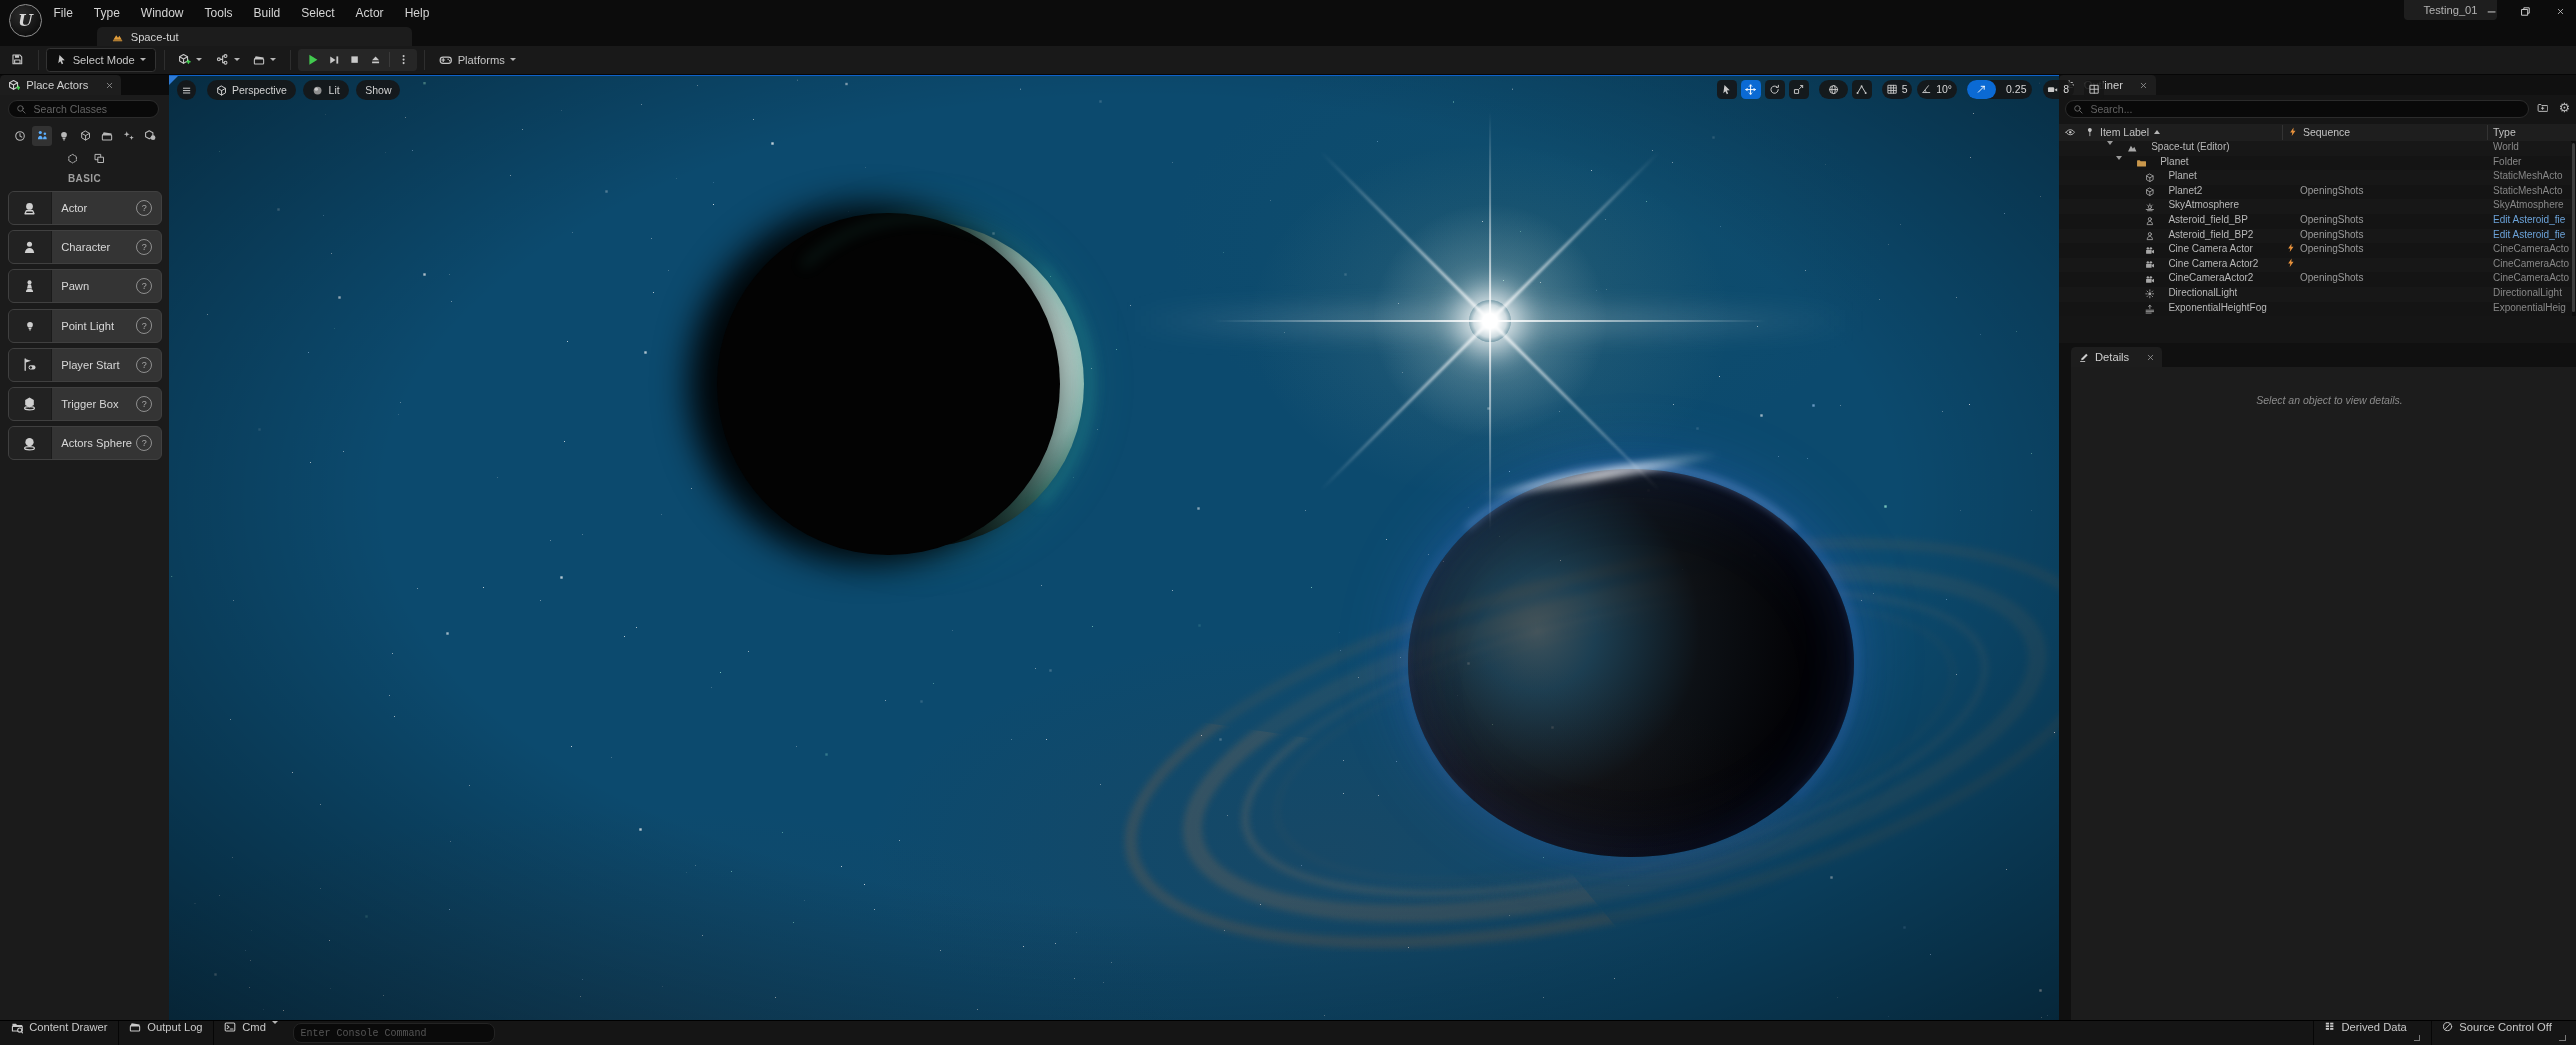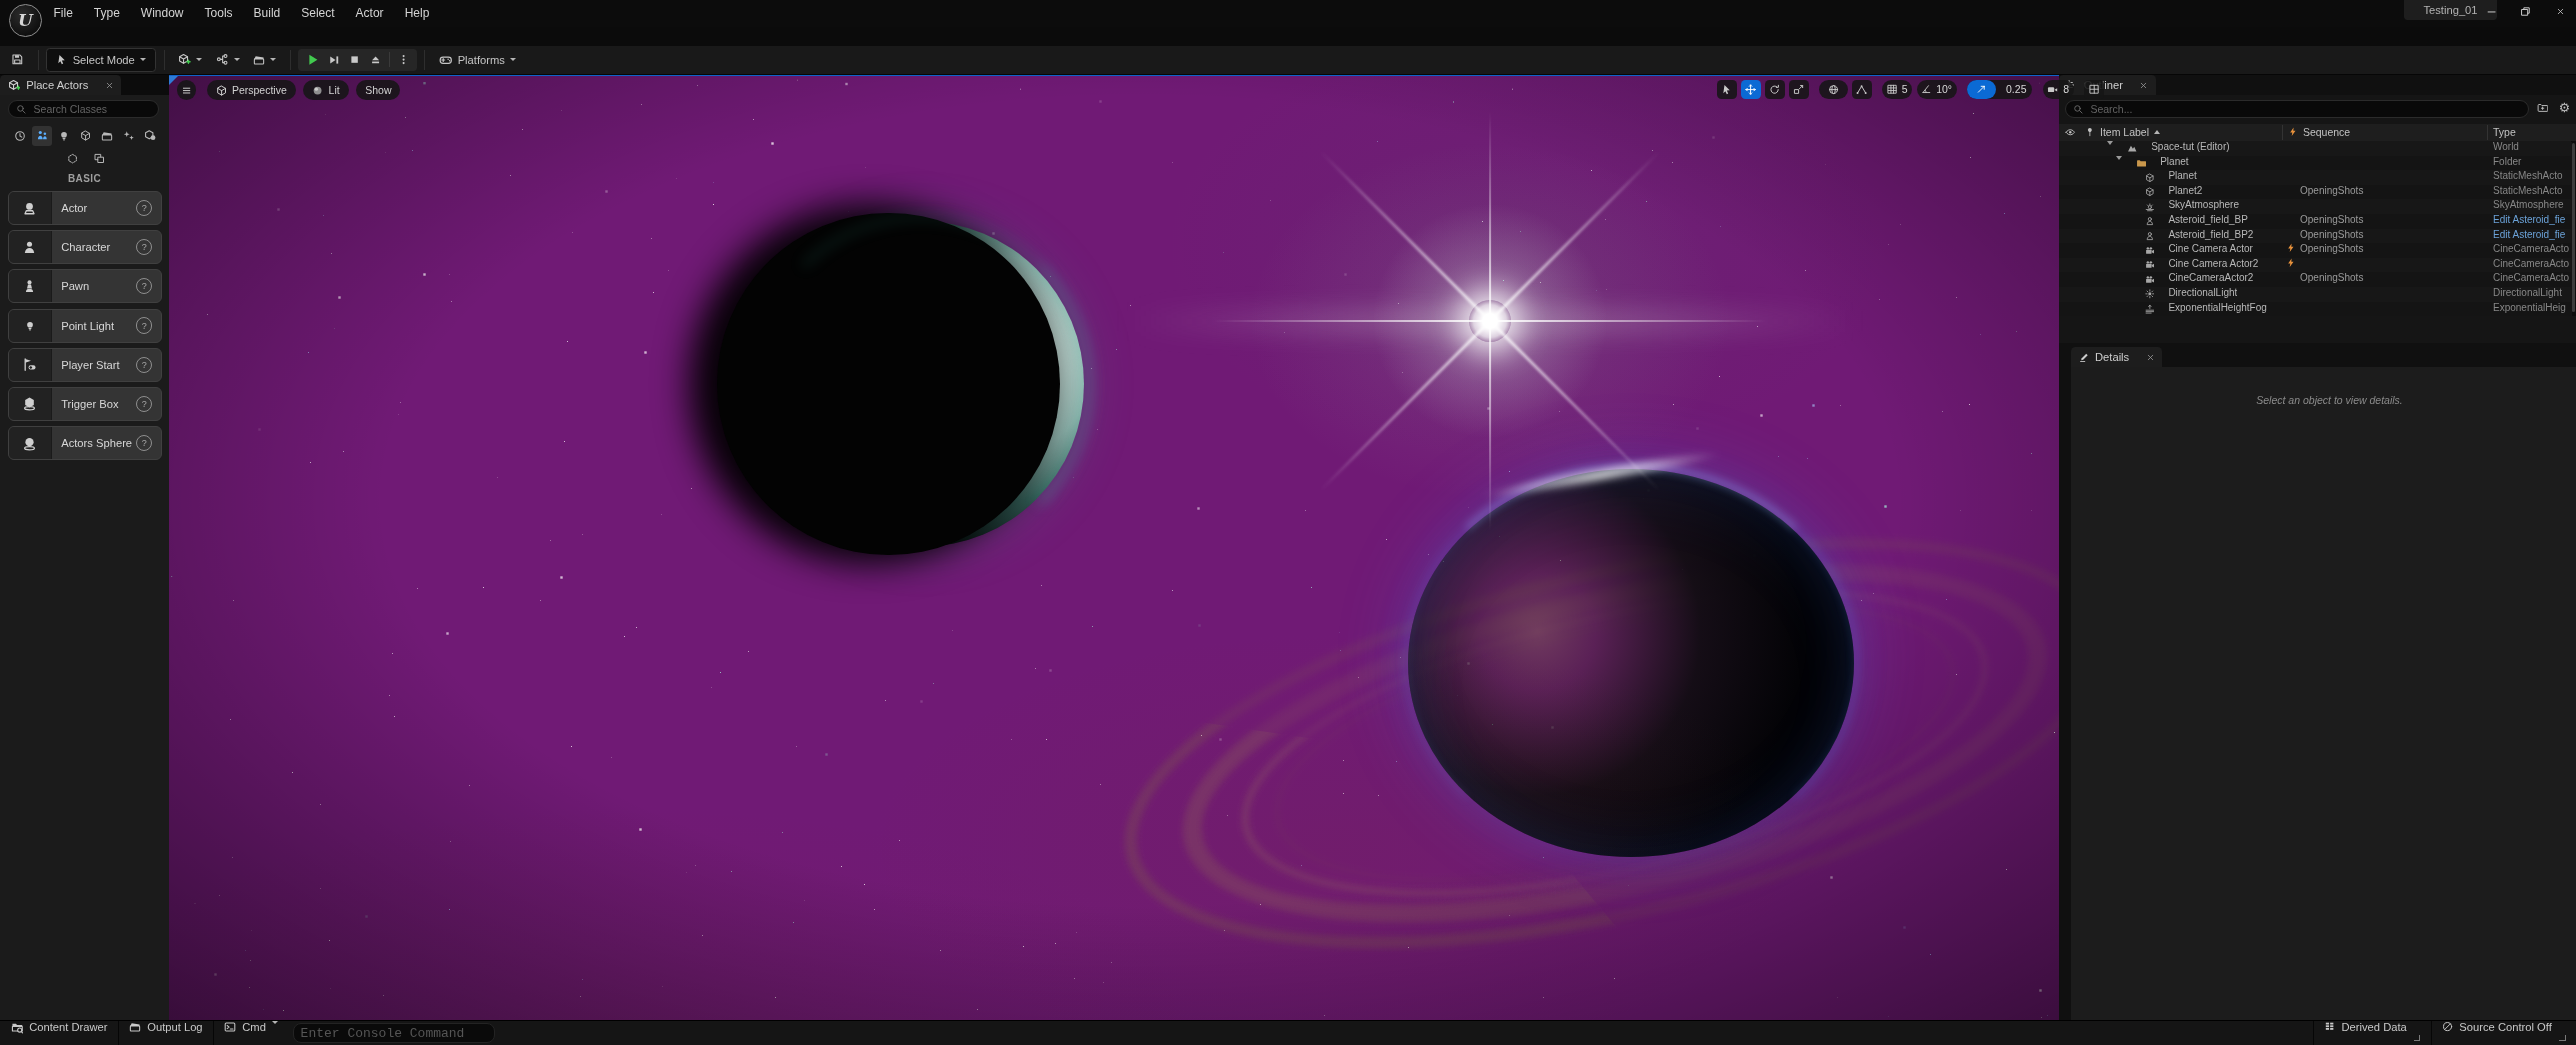--- a/index.html
+++ b/index.html
@@ -68,21 +68,21 @@
   .pa-items{position:absolute;left:7.5px;top:96px;width:154px;display:flex;flex-direction:column;gap:5.2px;}
   .pa-item{height:34px;border-radius:6px;display:flex;align-items:center;background:#343434;
            border:0.7px solid #404040;box-sizing:border-box;overflow:hidden;}
   .pa-item .icell{width:42px;height:100%;background:#222;display:flex;align-items:center;justify-content:center;
                   color:#cfcfcf;border-right:0.7px solid #1a1a1a;}
   .pa-item .lbl{flex:1;padding-left:9.7px;font-size:11.2px;color:#d8d8d8;}
   .pa-item .q{width:14.2px;height:14.2px;border-radius:50%;border:1.1px solid #8f8f8f;color:#a9a9a9;
               font-size:9px;display:flex;align-items:center;justify-content:center;margin-right:8.2px;}
 
   
-  .viewport{position:absolute;left:169px;top:0;width:1942px;height:945px;background:#701a75;
+  .viewport{position:absolute;left:169px;top:0;width:1942px;height:945px;background:#0c4a6e;
             overflow:hidden;border-top:1.5px solid #0f62c9;box-sizing:border-box;}
   .vp-corner{position:absolute;left:0;top:0;width:0;height:0;border-top:9.7px solid #2e7bd6;
              border-right:9.7px solid transparent;z-index:40;}
   .scene{position:absolute;inset:0;}
   .tint{position:absolute;inset:0;pointer-events:none;}
   .t1{background:radial-gradient(674px 315px at 60% 82%,rgba(120,52,28,.10),transparent 70%);}
   .t2{background:radial-gradient(824px 315px at 24% 100%,rgba(110,45,25,.07),transparent 70%);}
   .t3{background:radial-gradient(524px 315px at 70% 18%,rgba(60,120,90,.08),transparent 70%);}
   .vignette{background:radial-gradient(ellipse at 50% 45%,transparent 55%,rgba(0,0,0,.5) 100%);}
   .starfield{position:absolute;left:0;top:0;width:0.7px;height:0.7px;background:transparent;}
@@ -163,21 +163,21 @@
   .det-body{position:absolute;left:0;top:20px;width:517px;height:654px;background:#1c1c1c;}
   .det-empty{margin-top:27px;text-align:center;font-size:10.5px;font-style:italic;color:#8b8b8b;}
 
   
   .statusbar{position:absolute;left:0;top:1020px;width:100%;height:25.5px;background:#151515;
              border-top:0.7px solid #000;box-sizing:border-box;display:flex;align-items:center;font-size:11.2px;}
   .sb-btn{display:flex;align-items:flex-start;gap:6px;color:#c9c9c9;padding:0 10.5px;height:100%;}
   .sb-div{width:0.7px;height:25.5px;background:#060606;}
   .console{display:flex;align-items:center;margin-left:4.5px;}
   .console input{width:187px;height:18px;background:#0a0a0a;border:0.7px solid #232323;border-radius:8px;
-                 color:#8a8a8a;font-family:"Liberation Mono","DejaVu Sans Mono",monospace;font-size:13px;
+                 color:#8a8a8a;font-family:"Liberation Mono","DejaVu Sans Mono",monospace;font-size:10px;
                  padding:0 6.7px;outline:none;}
   .console input::placeholder{color:#555;}
   .sb-right{margin-left:auto;display:flex;align-items:center;height:100%;}
   .cornermark{width:5.2px;height:5.2px;border-right:1.1px solid #7a7a7a;border-bottom:1.1px solid #7a7a7a;
               align-self:flex-end;margin:0 0 4.5px 1.5px;}
 </style>
 </head>
 <body>
 
 <div class="app">
@@ -208,20 +208,31 @@
           </svg>
         </span>
       <span class="winbtn">
           <svg viewBox="0 0 16 16" width="9" height="9" fill="none" stroke="currentColor" stroke-width="1.4" stroke-linecap="round" stroke-linejoin="round">
             <path d="M4 4l8 8M12 4l-8 8"></path>
           </svg>
         </span>
     </div>
   </div>
 
+  <div class="tabrow">
+    <div class="asset-tab">
+      <span class="icn">
+          <svg viewBox="0 0 16 16" width="11.2" height="11.2" fill="none" stroke="currentColor" stroke-width="1.4" stroke-linecap="round" stroke-linejoin="round">
+            <path d="M2 12.5l4-6.5 2.6 3.6 2-2.8 3.4 5.7z" fill="#e09c3a" stroke="none"></path>
+            <path d="M2 14h12" stroke="#e09c3a" stroke-width="1.6"></path>
+          </svg>
+        </span>
+      <span>Space-tut</span>
+    </div>
+  </div>
 
   <div class="toolbar">
     <span class="tb-btn" style="margin-left:4.5px">
         <span class="icn">
           <svg viewBox="0 0 16 16" width="12.7" height="12.7" fill="none" stroke="currentColor" stroke-width="1.4" stroke-linecap="round" stroke-linejoin="round">
             <path d="M2.5 2.5h8.6l2.4 2.4v8.6h-11z"></path>
             <rect x="5" y="2.8" width="5.2" height="3.2" fill="currentColor" stroke="none"></rect>
             <rect x="4.6" y="8.8" width="6.8" height="4.2"></rect>
           </svg>
         </span>

